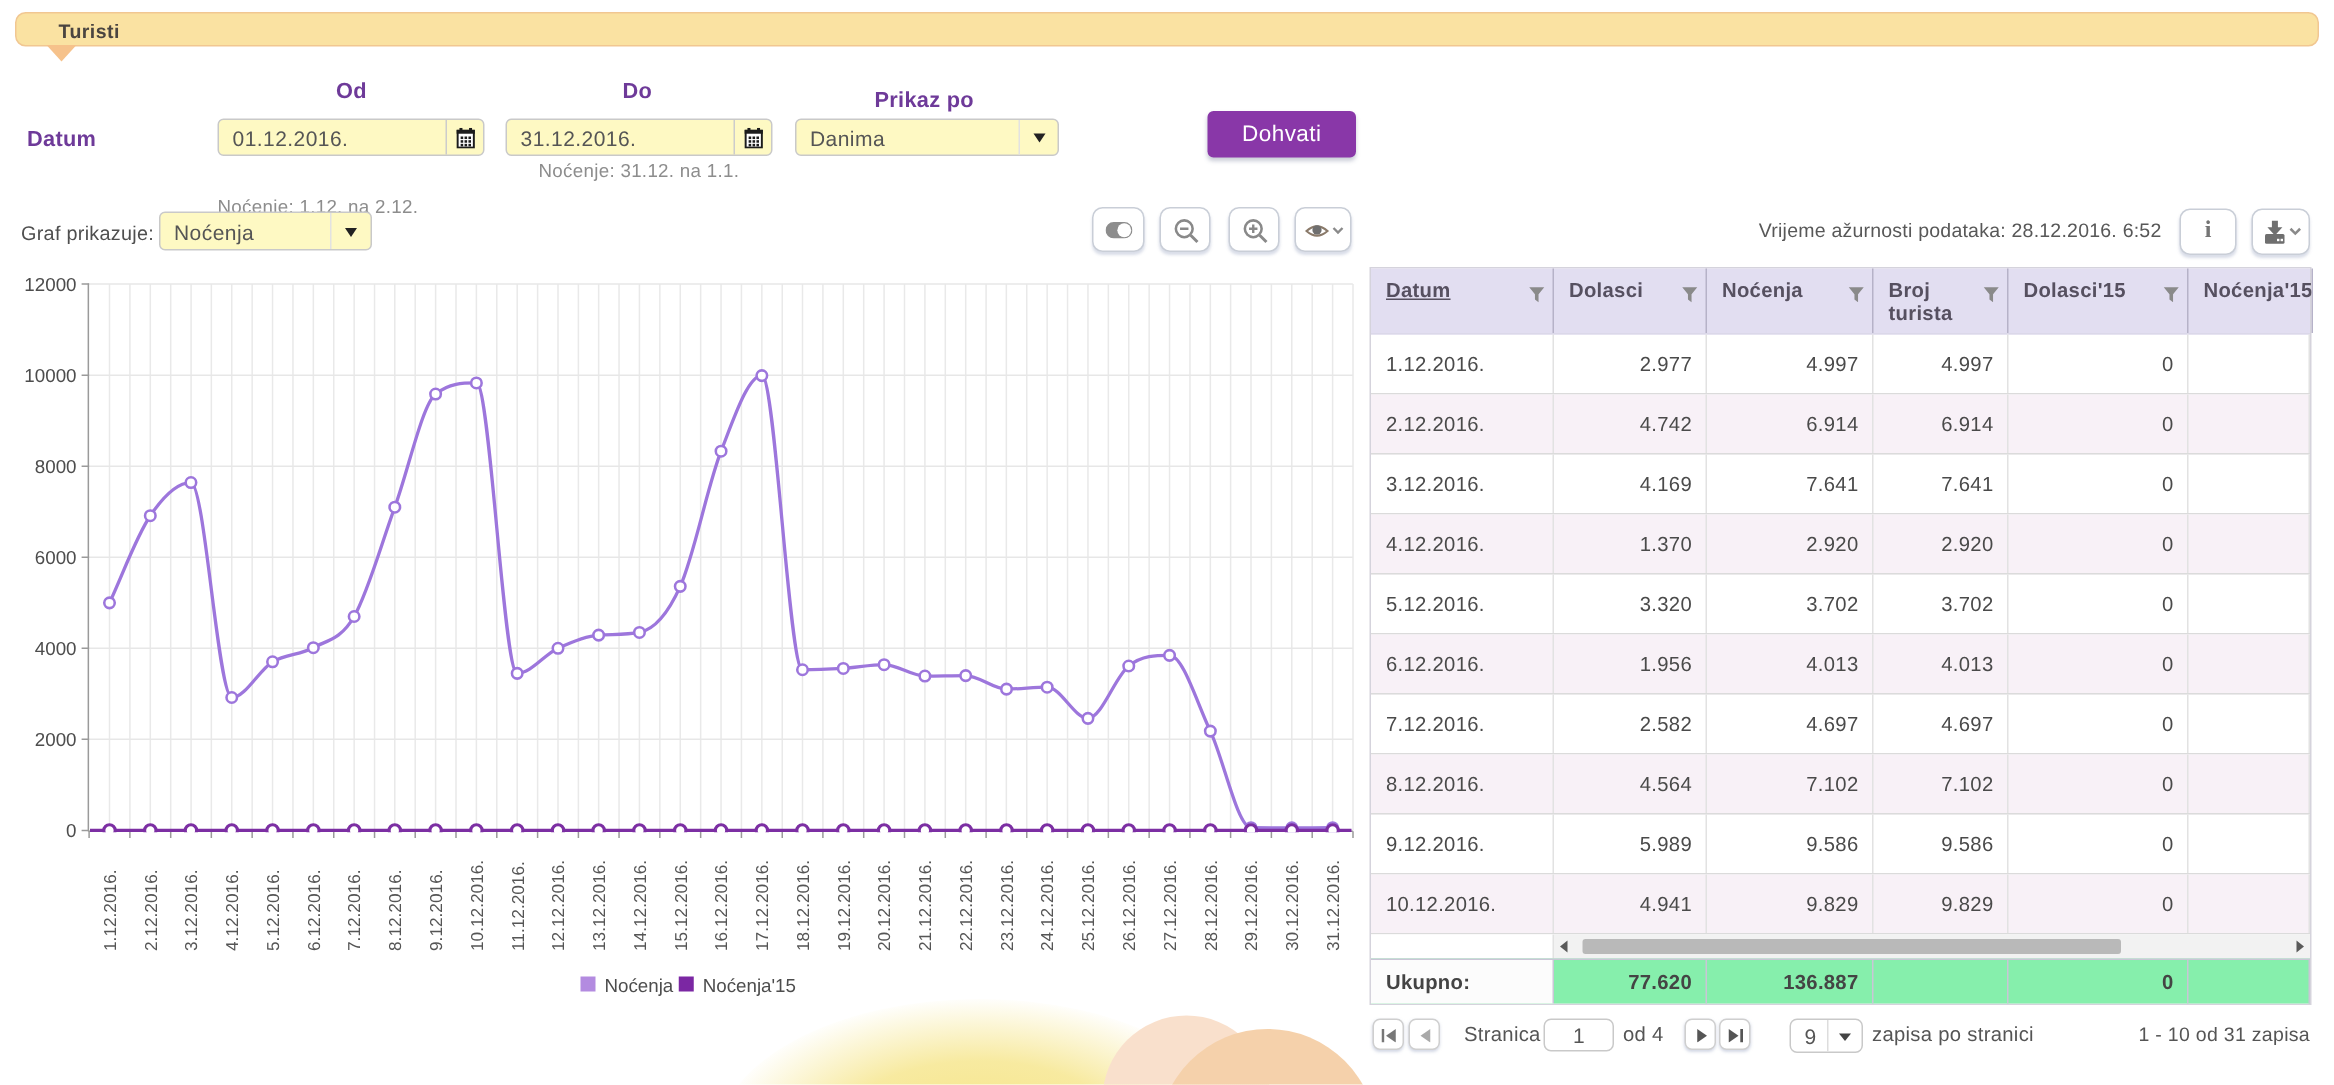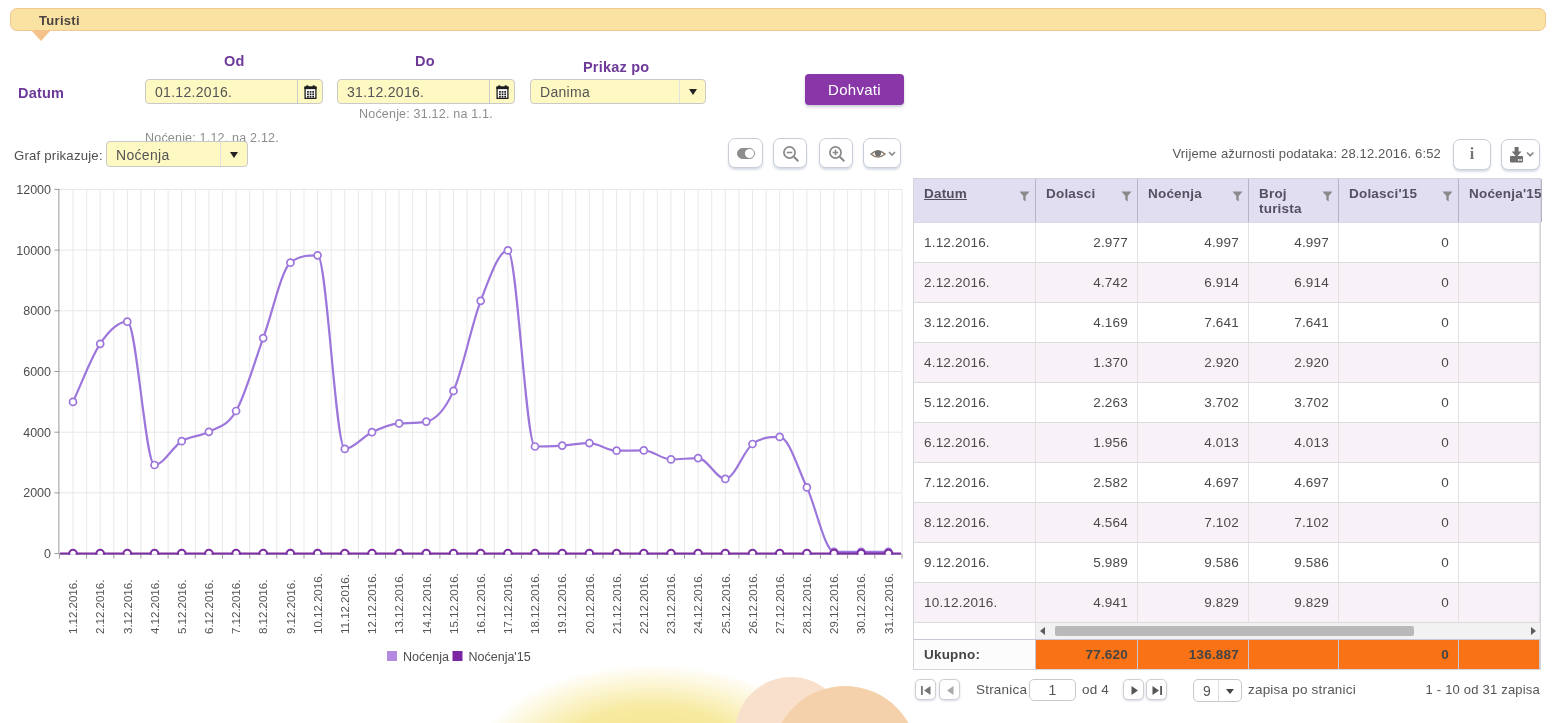--- a/index.html
+++ b/index.html
@@ -49,21 +49,21 @@
 .hcell .t { position:absolute; left:10px; top:7px; font-size:13.5px; font-weight:bold; color:#565060;
   letter-spacing:.2px; line-height:15px;}
 .hcell svg { position:absolute; right:5px; top:12px; }
 .grow { position:relative; height:40px; border-bottom:1px solid #dbdbdb; }
 .grow.alt { background:#f8f1f7; }
 .gc { position:absolute; top:0; height:100%; border-right:1px solid #e2e2e2; font-size:13.5px;
   color:#4a4a4a; letter-spacing:.2px; }
 .gc span { position:absolute; top:12px; }
 .gc .l { left:10px; } .gc .r { right:9px; }
 #scrollrow { position:relative; height:16px; background:#fff; }
-#ukupno { position:relative; height:30px; background:#f97316; border-top:1px solid #c9c6d6; }
+#ukupno { position:relative; height:30px; background:#86efac; border-top:1px solid #c9c6d6; }
 #ukupno .gc { border-right:1px solid #c9c6d6; font-weight:bold; color:#444; }
 #ukupno .gc span { top:7px; }
 
 
 .pgbtn { position:absolute; width:21px; height:21px; background:#fff; border:1px solid #cfcfcf;
   border-radius:5px; box-shadow:0 1px 2px rgba(170,180,205,.5); }
 .pgtxt { position:absolute; font-size:14px; color:#555; letter-spacing:.2px; }
 </style>
 </head>
 <body>
@@ -425,21 +425,21 @@
         <div class="gc" style="left:425px; width:120px;">
           <span class="r">0</span>
         </div>
         <div class="gc" style="left:545px; width:81px;"></div>
       </div>
       <div class="grow">
         <div class="gc" style="left:0px; width:122px;">
           <span class="l">5.12.2016.</span>
         </div>
         <div class="gc" style="left:122px; width:102px;">
-          <span class="r">2.263</span>
+          <span class="r">3.320</span>
         </div>
         <div class="gc" style="left:224px; width:111px;">
           <span class="r">3.702</span>
         </div>
         <div class="gc" style="left:335px; width:90px;">
           <span class="r">3.702</span>
         </div>
         <div class="gc" style="left:425px; width:120px;">
           <span class="r">0</span>
         </div>

